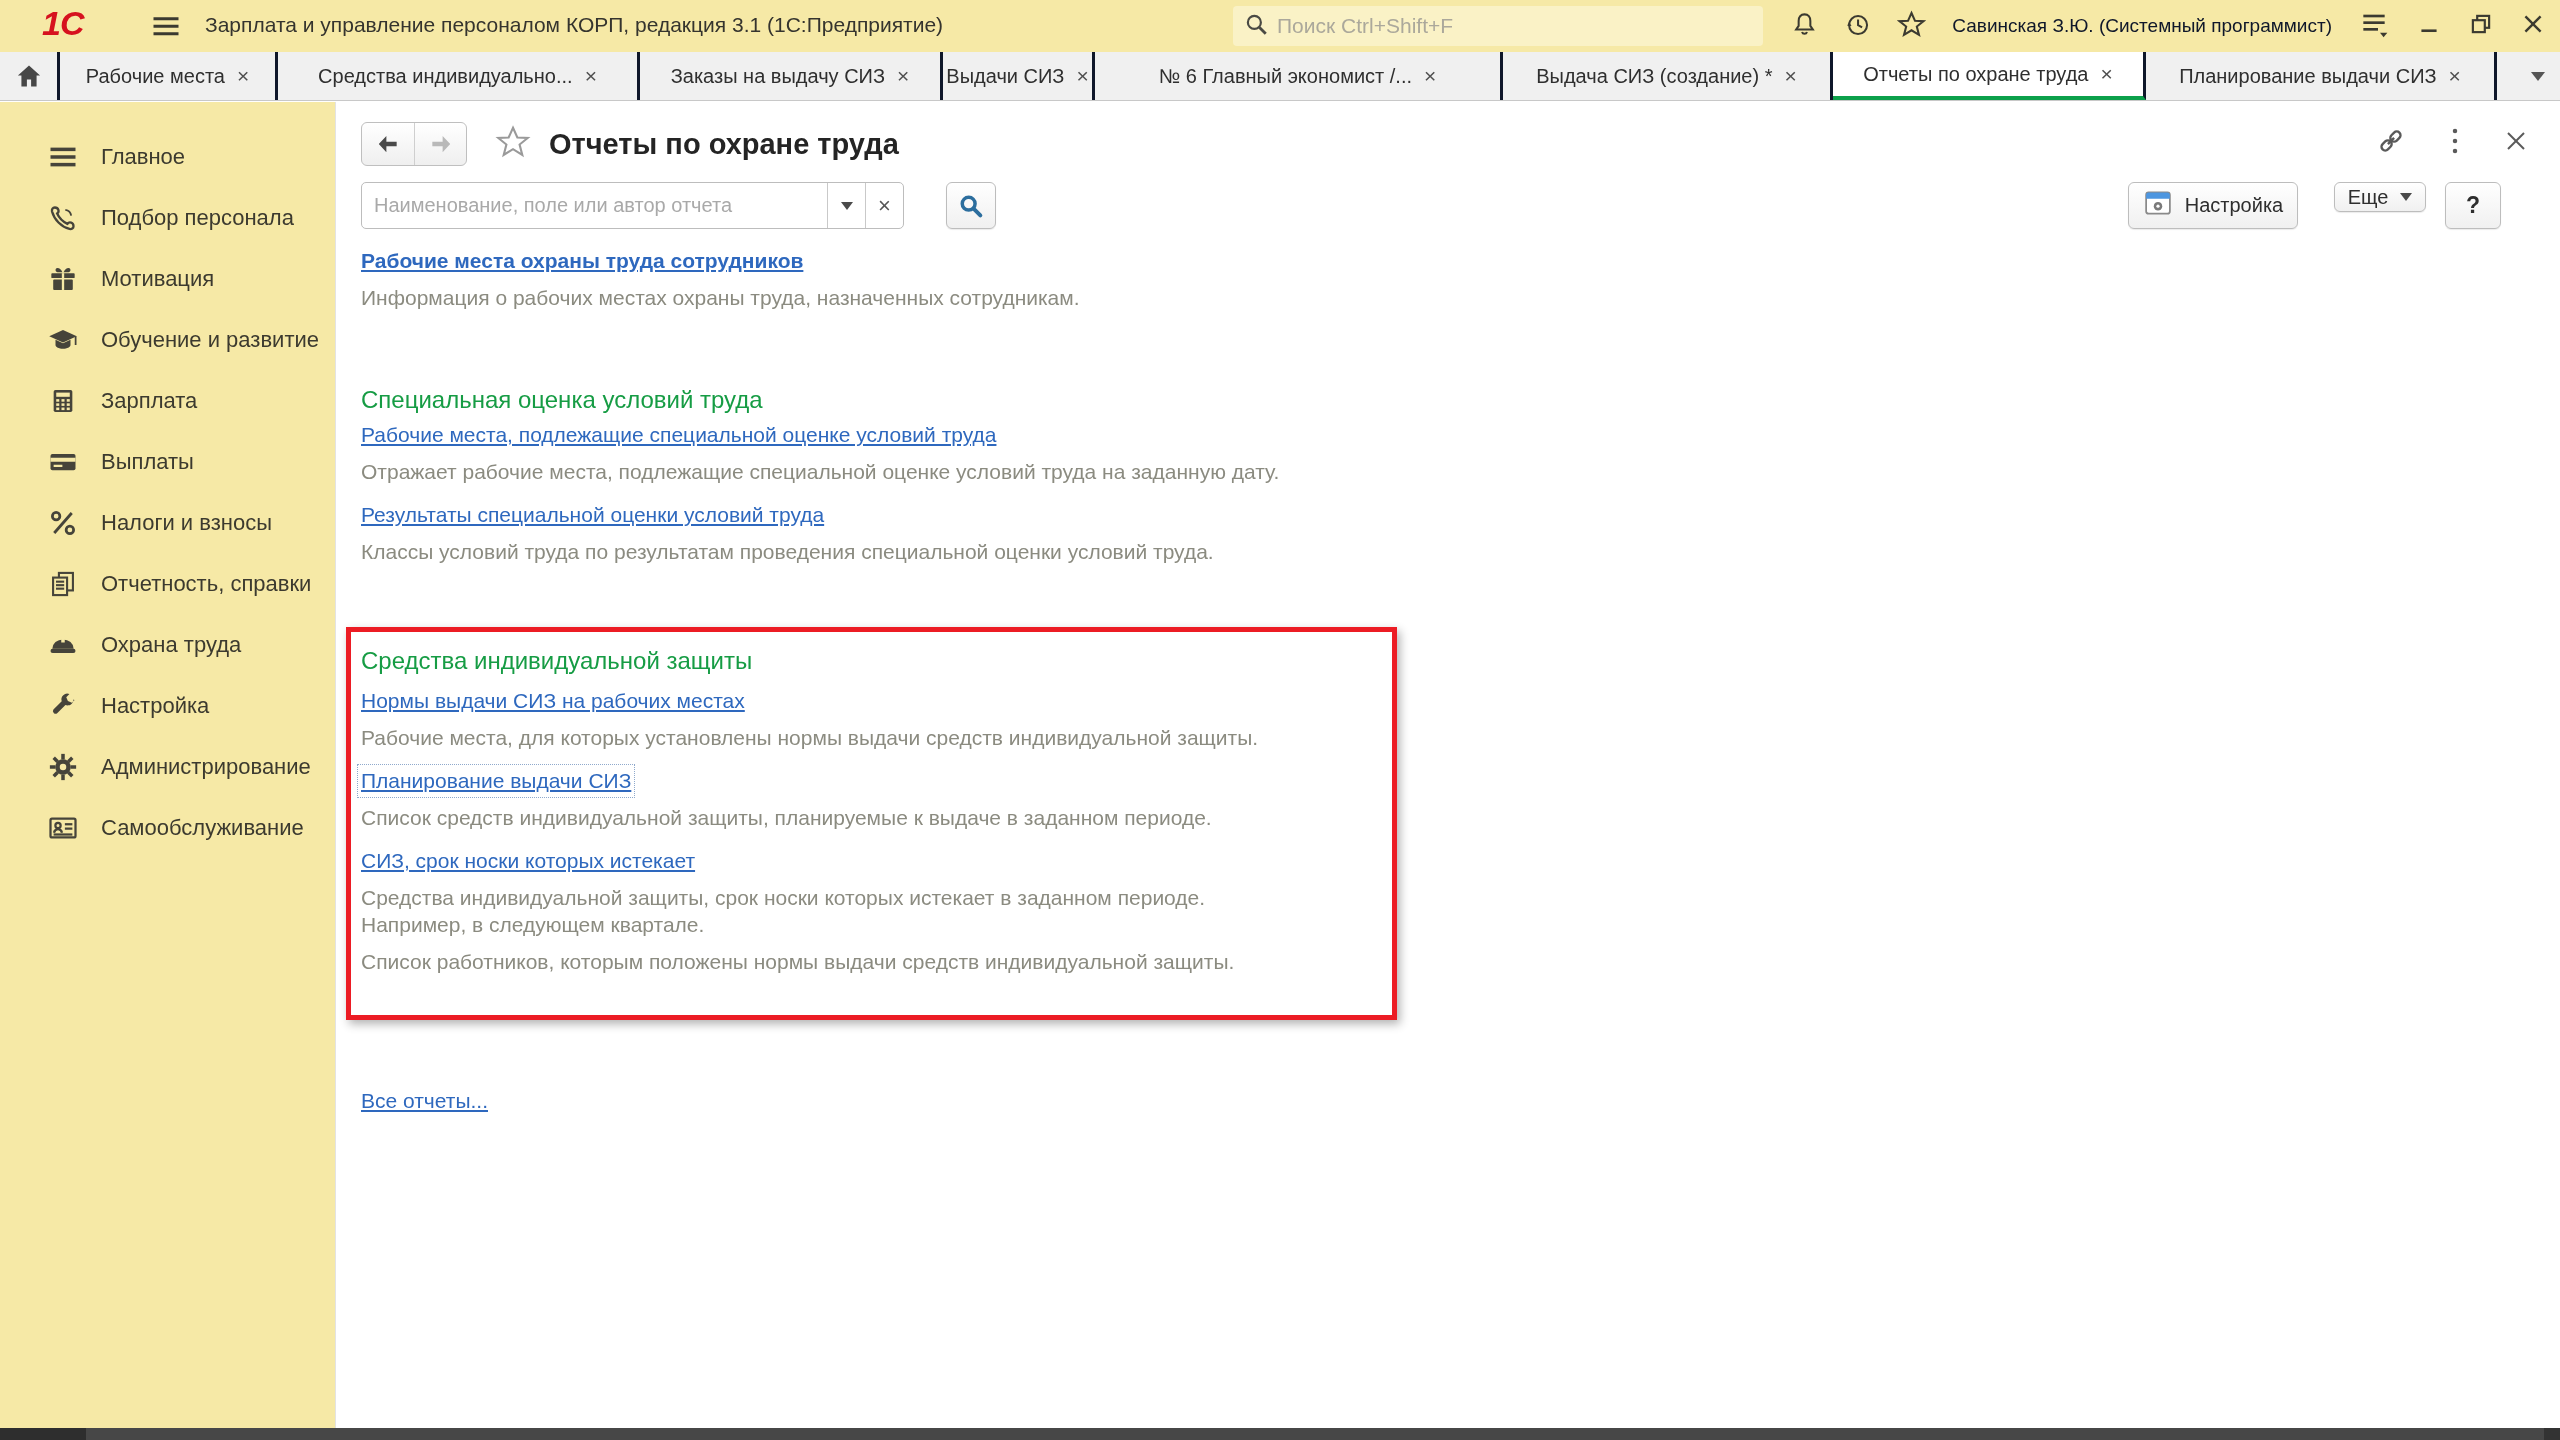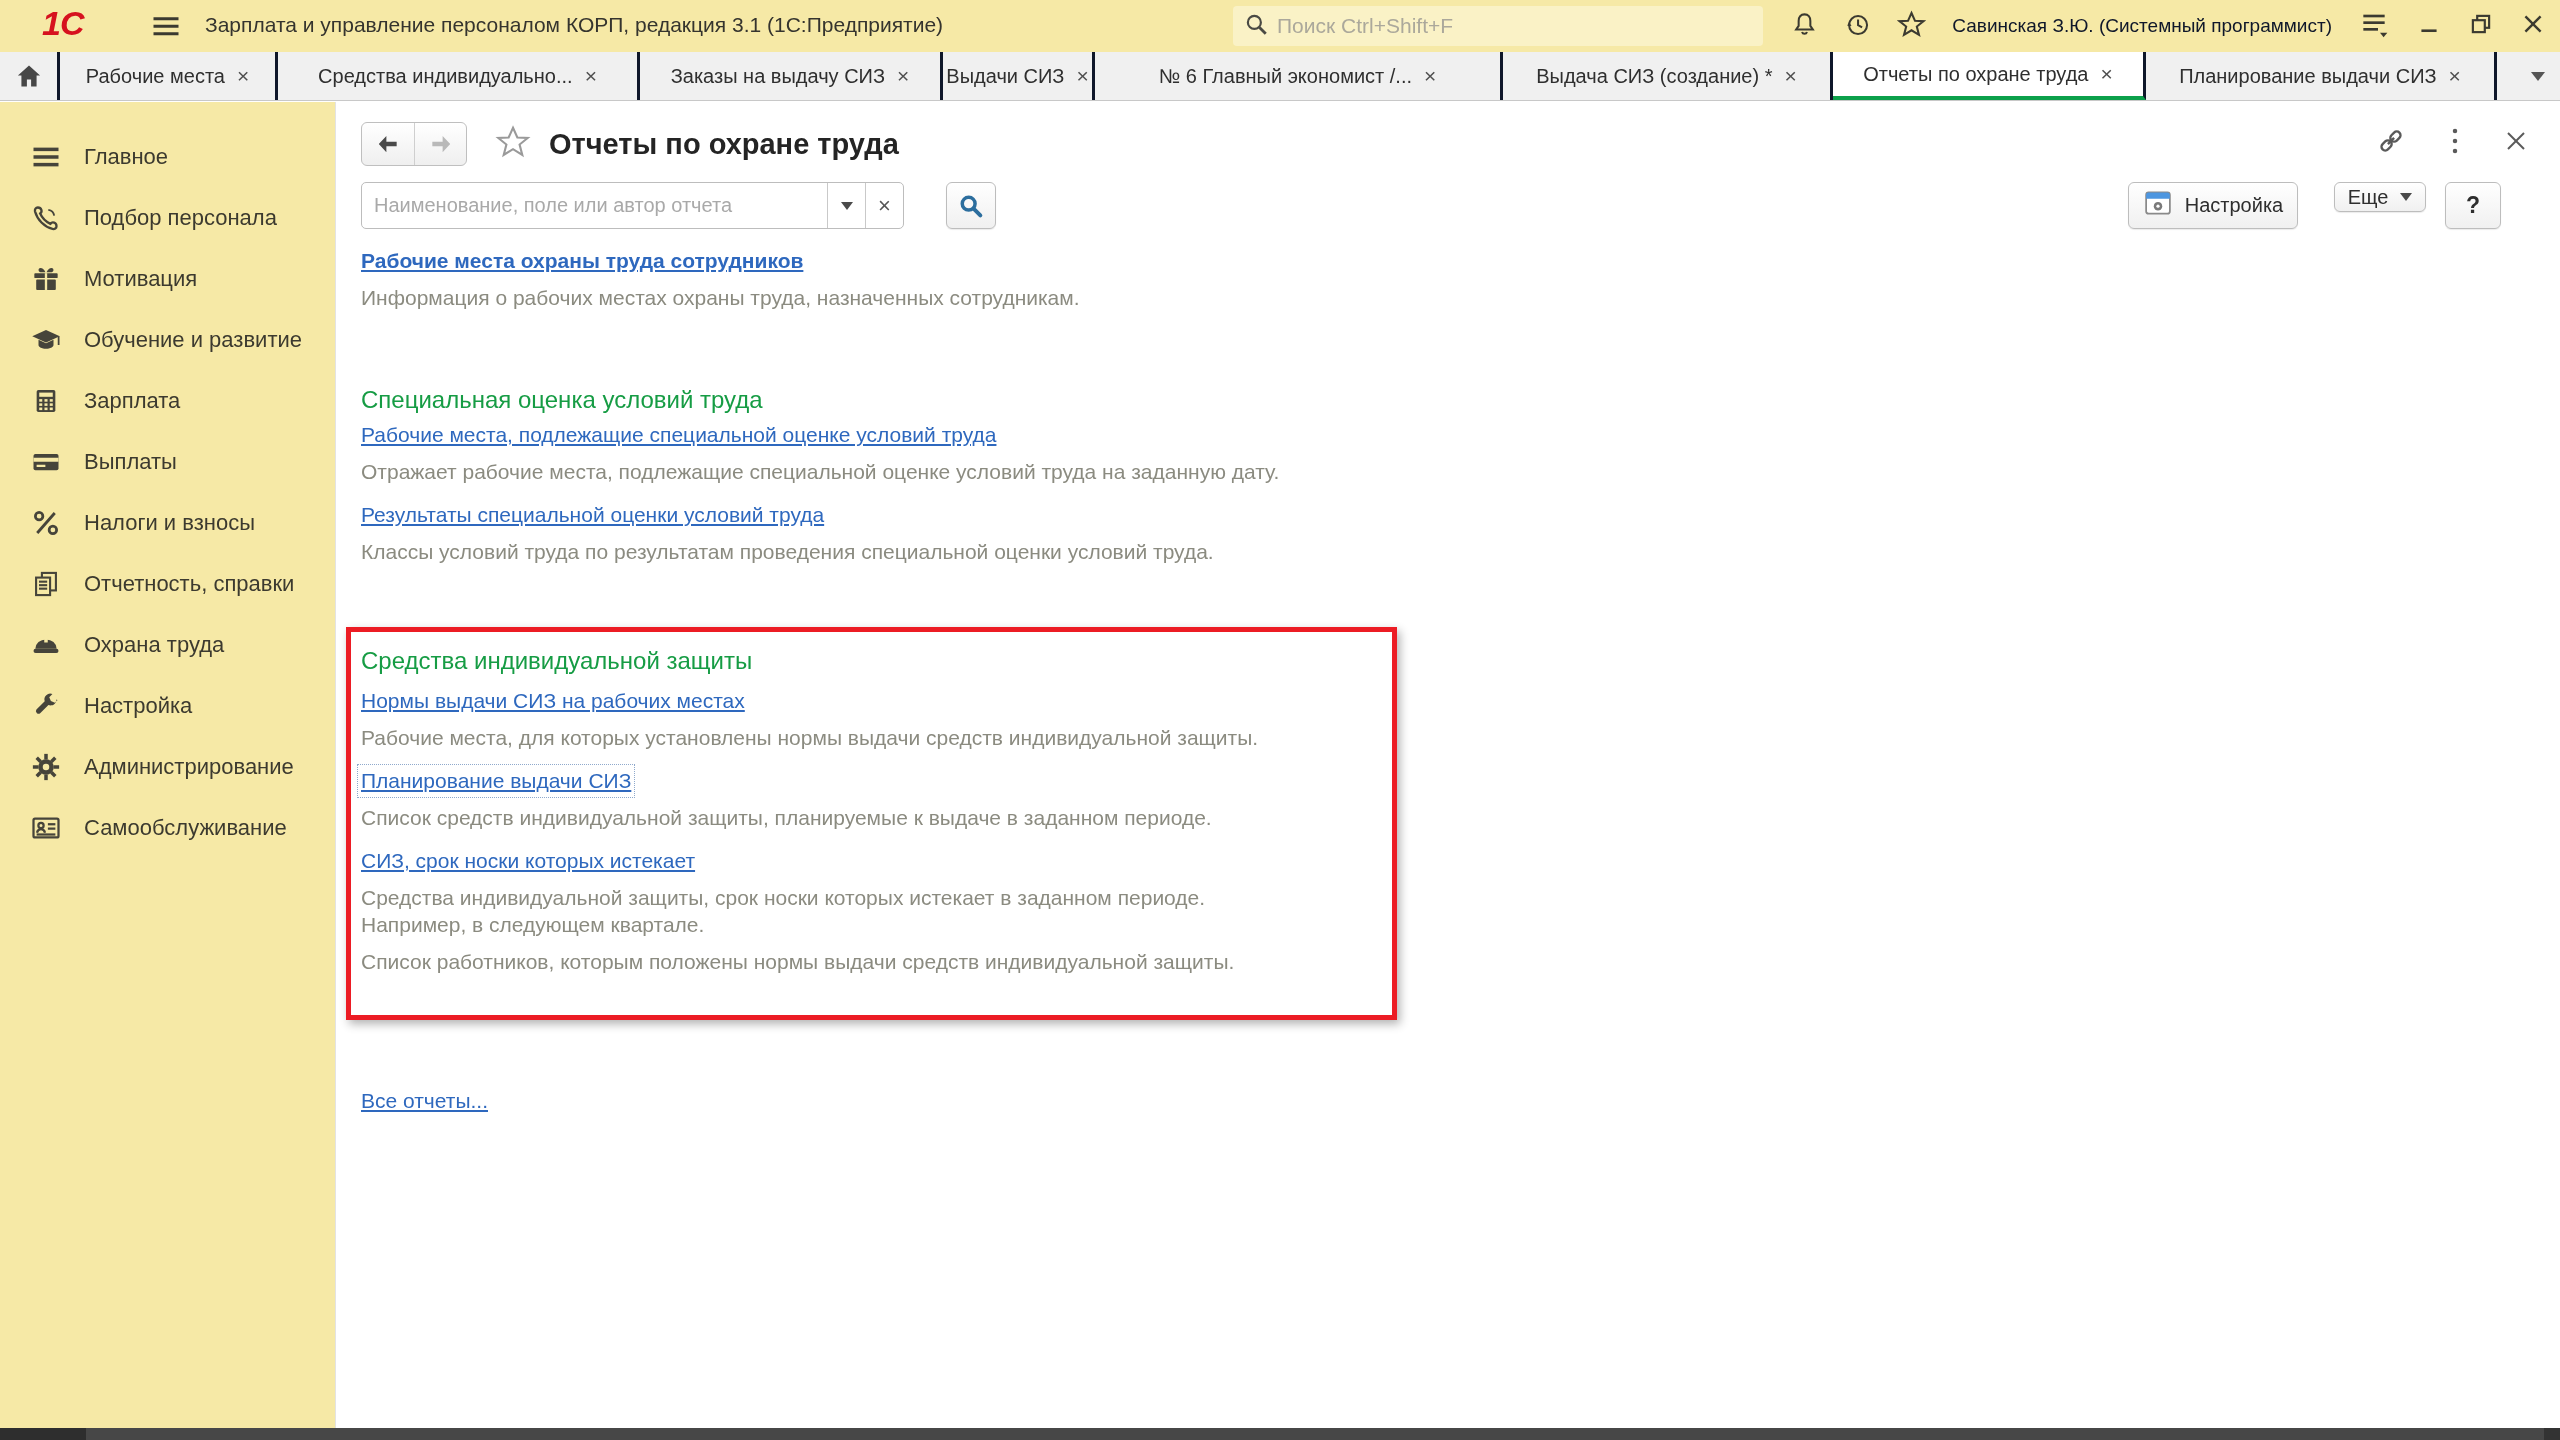--- a/index.html
+++ b/index.html
@@ -22,21 +22,21 @@
   .tabbar { position:absolute; top:52px; left:0; width:2560px; height:49px; background:#F0F0F0; border-bottom:1px solid #C8C8C8; display:flex; align-items:stretch; }
   .tab { display:flex; align-items:center; justify-content:center; gap:12px; border-right:3px solid #0f172a; padding:0 10px; font-size:20px; color:#2F2F2F; white-space:nowrap; overflow:hidden; cursor:pointer; }
   .tab.home { flex:0 0 60px; }
   .tab .tab-close { font-size:21px; color:#4F4F4F; cursor:pointer; }
   .tab.active { background:#FFFFFF; border-bottom:4px solid #0CA04B; }
   .tab-overflow { margin-left:auto; flex:0 0 44px; display:flex; align-items:center; justify-content:center; cursor:pointer; }
   .caret-down { width:0; height:0; border-left:7px solid transparent; border-right:7px solid transparent; border-top:9px solid #555; }
 
   
   .sidebar { position:absolute; top:102px; left:0; width:335px; height:1326px; background:#F6E9A6; padding-top:24px; }
-  .side-item { height:61px; display:flex; align-items:center; gap:22px; padding-left:30px; cursor:pointer; }
+  .side-item { height:61px; display:flex; align-items:center; gap:22px; padding-left:47px; cursor:pointer; }
   .side-item .ic { width:32px; height:32px; flex:0 0 32px; display:flex; align-items:center; justify-content:center; }
   .side-item .lbl { font-size:22px; color:#3C3A2F; white-space:nowrap; }
 
   
   .content { position:absolute; top:102px; left:335px; width:2225px; height:1326px; background:#fff; border-left:1px solid #E3E3E3; }
   .panel-actions { position:absolute; top:24px; right:32px; display:flex; align-items:center; gap:44px; }
   .page-header { position:absolute; top:20px; left:25px; display:flex; align-items:center; }
   .navgroup { display:flex; border:1px solid #BFBFBF; border-radius:6px; overflow:hidden; background:linear-gradient(#ffffff,#EFEFEF); }
   .navbtn { width:52px; height:42px; display:flex; align-items:center; justify-content:center; cursor:pointer; }
   .navbtn + .navbtn { border-left:1px solid #CFCFCF; }

